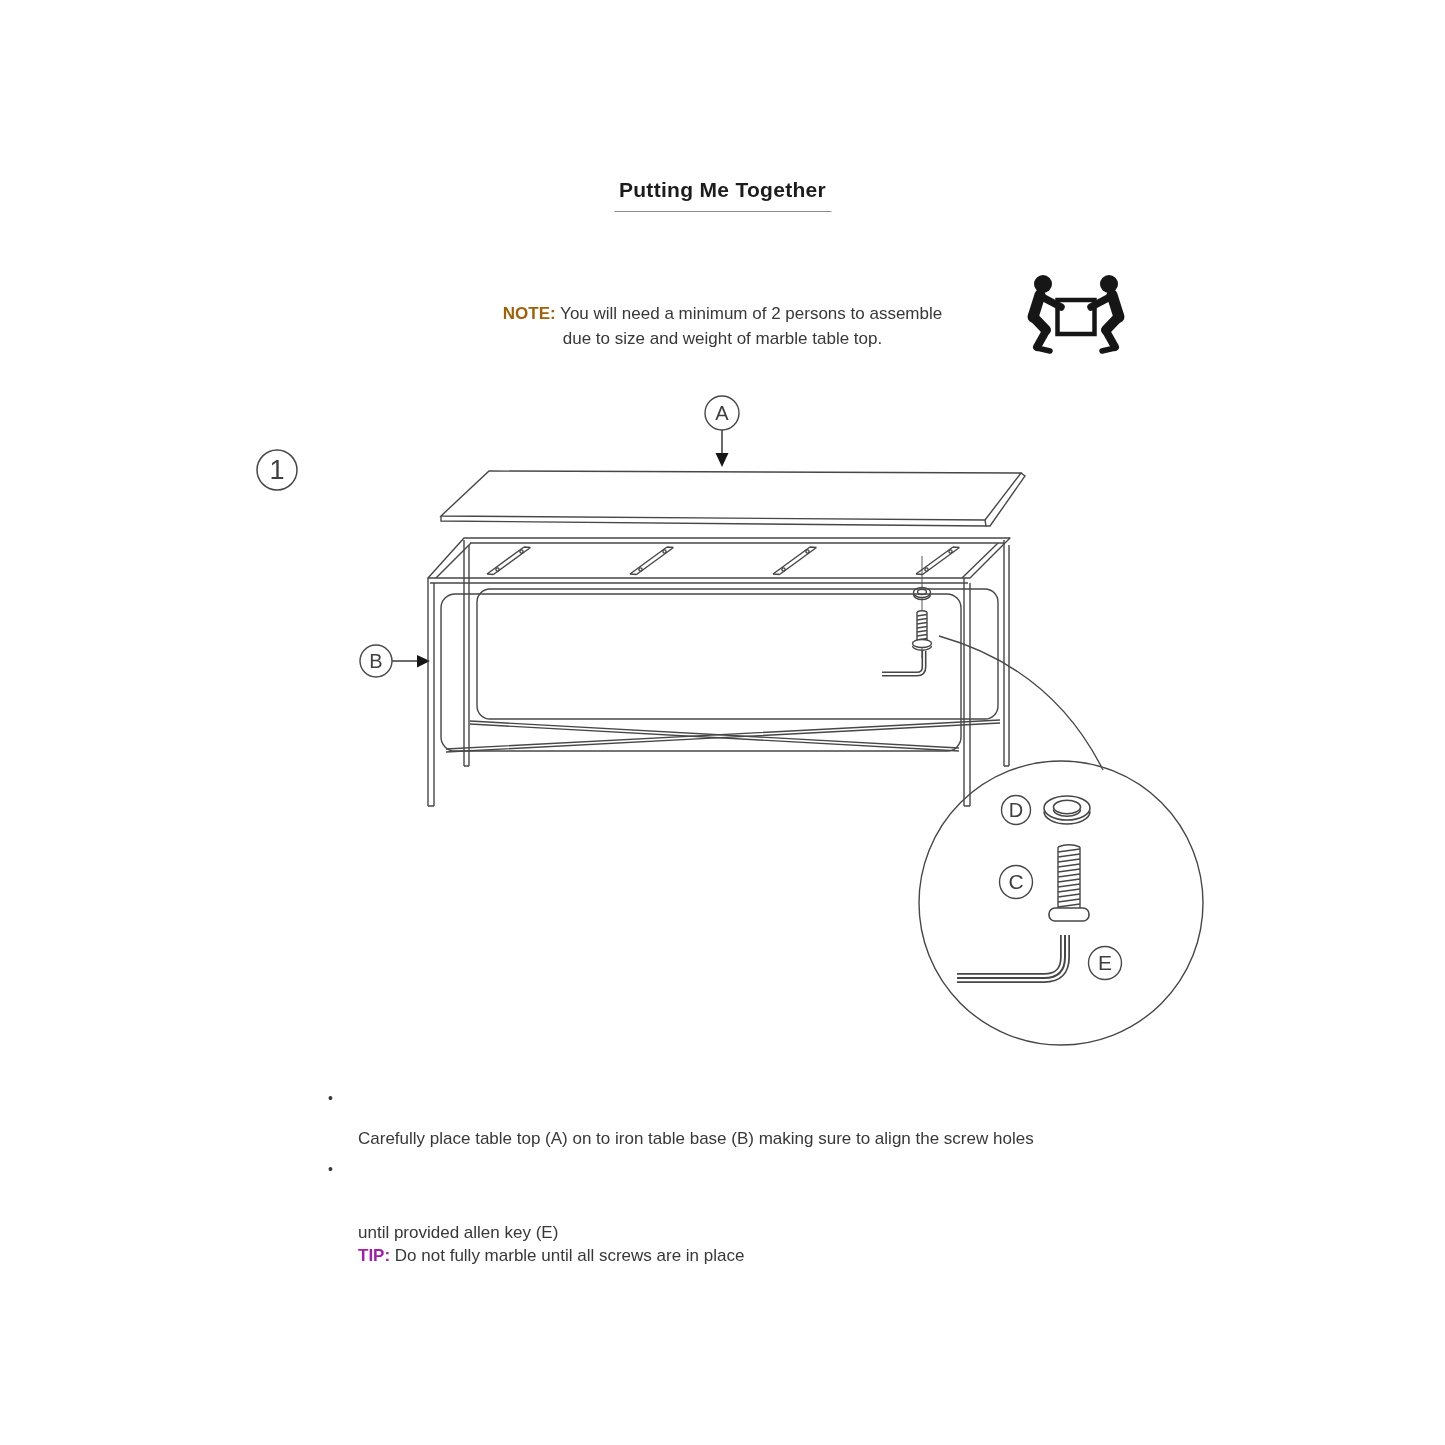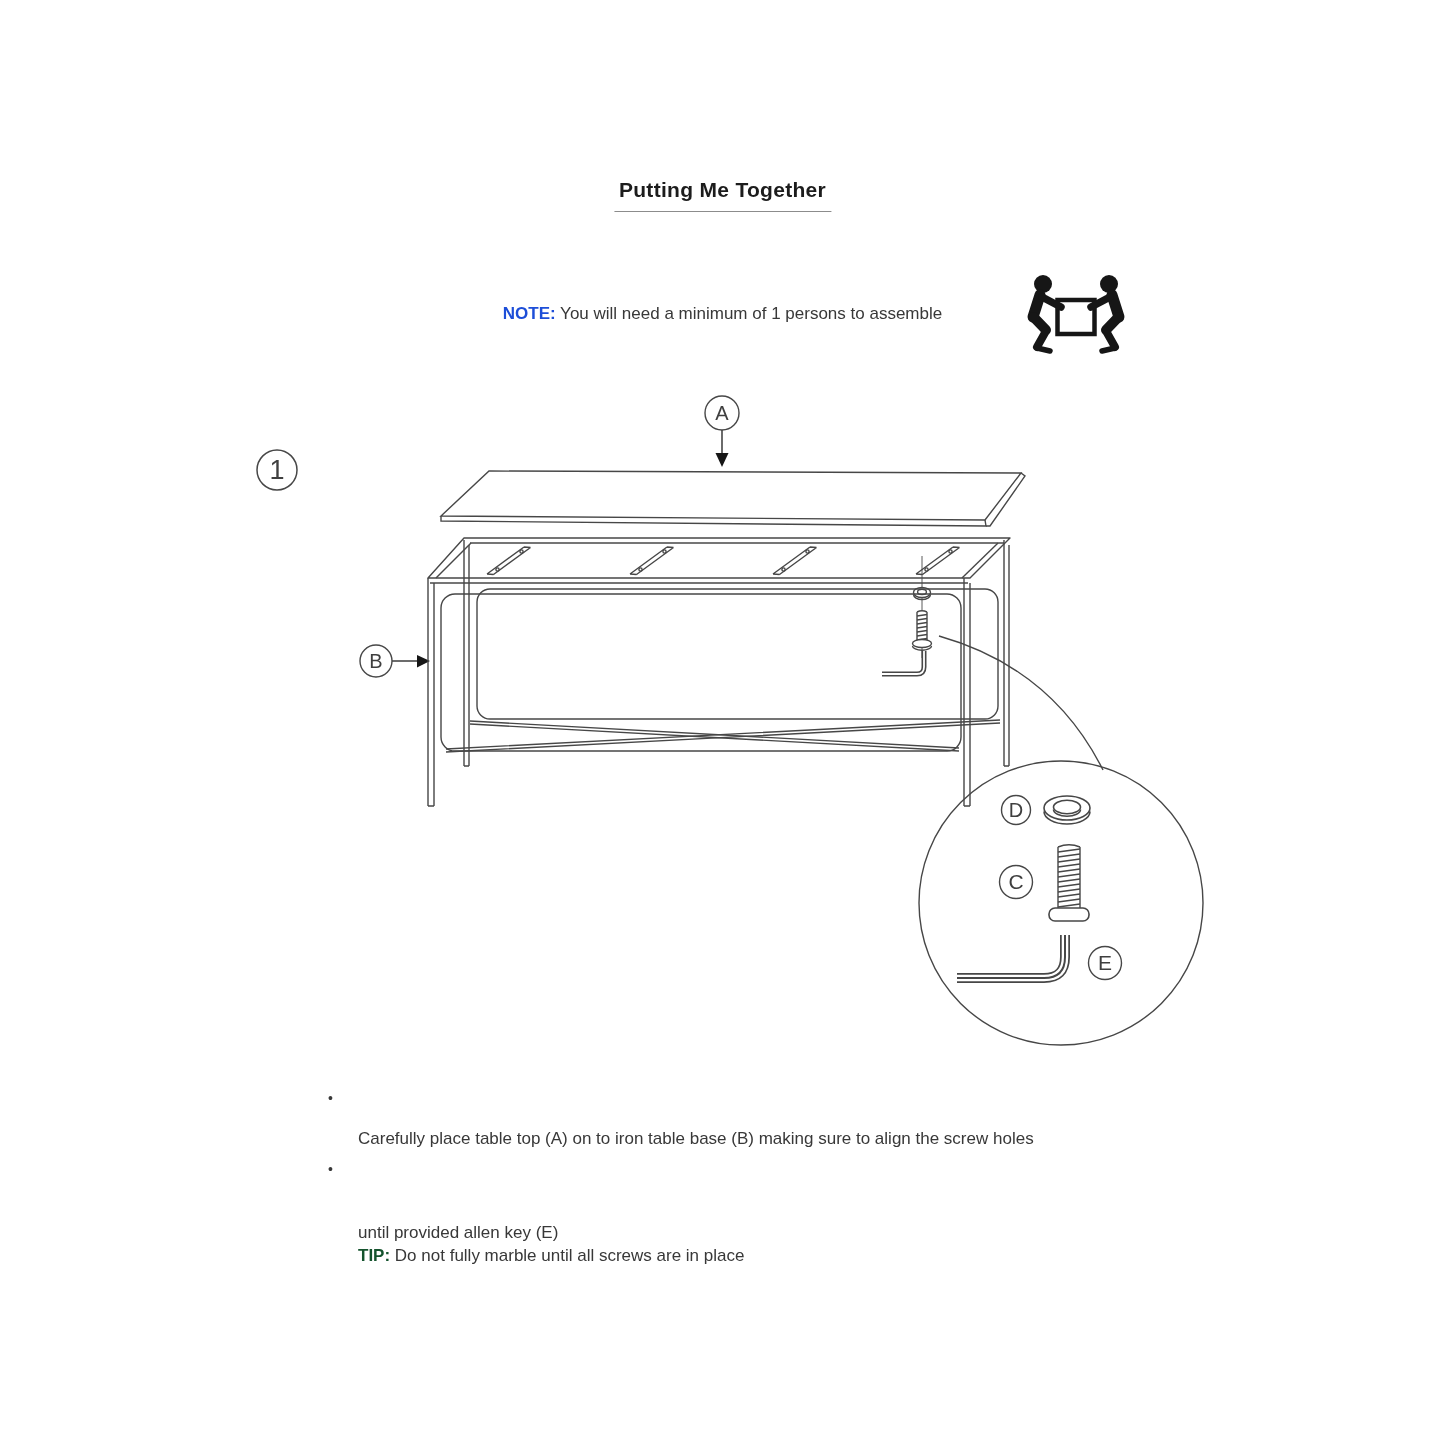--- a/index.html
+++ b/index.html
@@ -3,41 +3,42 @@
 <meta charset="utf-8">
 <style>
   html,body{margin:0;padding:0;background:#ffffff;}
   .page{position:relative;width:1445px;height:1445px;background:#ffffff;overflow:hidden;
         font-family:"Liberation Sans",sans-serif;color:#383838;}
   .title-wrap{position:absolute;top:178px;left:50%;transform:translateX(-50%);text-align:left;}
   .title{display:inline-block;font-size:21px;font-weight:700;color:#1c1c1c;letter-spacing:.3px;
          padding:0 5px 9px 5px;border-bottom:1.6px solid #8c8c8c;}
   .note{position:absolute;top:301px;left:50%;transform:translateX(-50%);
         font-size:17px;line-height:25px;text-align:center;white-space:nowrap;color:#383838;}
-  .note b{color:#1d4ed8;}
+  .note b{color:#a16207;}
   .person-icon{position:absolute;left:1026px;top:271px;}
   .diagram{position:absolute;left:0;top:0;}
   .instructions{position:absolute;left:320px;top:1087px;font-size:17px;color:#383838;}
   .instr-row{display:flex;align-items:flex-start;margin-bottom:8px;}
   .bullet{width:30px;padding-left:8px;line-height:23px;font-size:14px;color:#383838;flex:0 0 auto;}
   .instr-text{line-height:23px;margin-top:40px;}
-  .instr-text b,.instructions b{color:#14532d;font-weight:700;}
+  .instr-text b,.instructions b{color:#a21caf;font-weight:700;}
   svg text{font-family:"Liberation Sans",sans-serif;fill:#3f3f3f;}
 </style>
 </head>
 <body>
 
 <div class="page">
 
   <div class="title-wrap">
     <div class="title">Putting Me Together</div>
   </div>
 
   <div class="note">
-    <div><b>NOTE:</b> <span>You will need a minimum of 1 persons to assemble</span></div>
+    <div><b>NOTE:</b> <span>You will need a minimum of 2 persons to assemble</span></div>
+    <div>due to size and weight of marble table top.</div>
   </div>
 
   <svg class="person-icon" width="100" height="98" viewBox="0 0 100 98">
     <g stroke="#161616" fill="none" stroke-linecap="round">
       <rect x="31.5" y="29" width="37" height="34" fill="#ffffff" stroke-width="4.5" stroke-linejoin="miter"></rect>
 
       <g>
         <circle cx="17" cy="13" r="9" fill="#161616" stroke="none"></circle>
         <path d="M14,24 L7,46" stroke-width="11"></path>
         <path d="M16,26 L35,36" stroke-width="7.5"></path>

